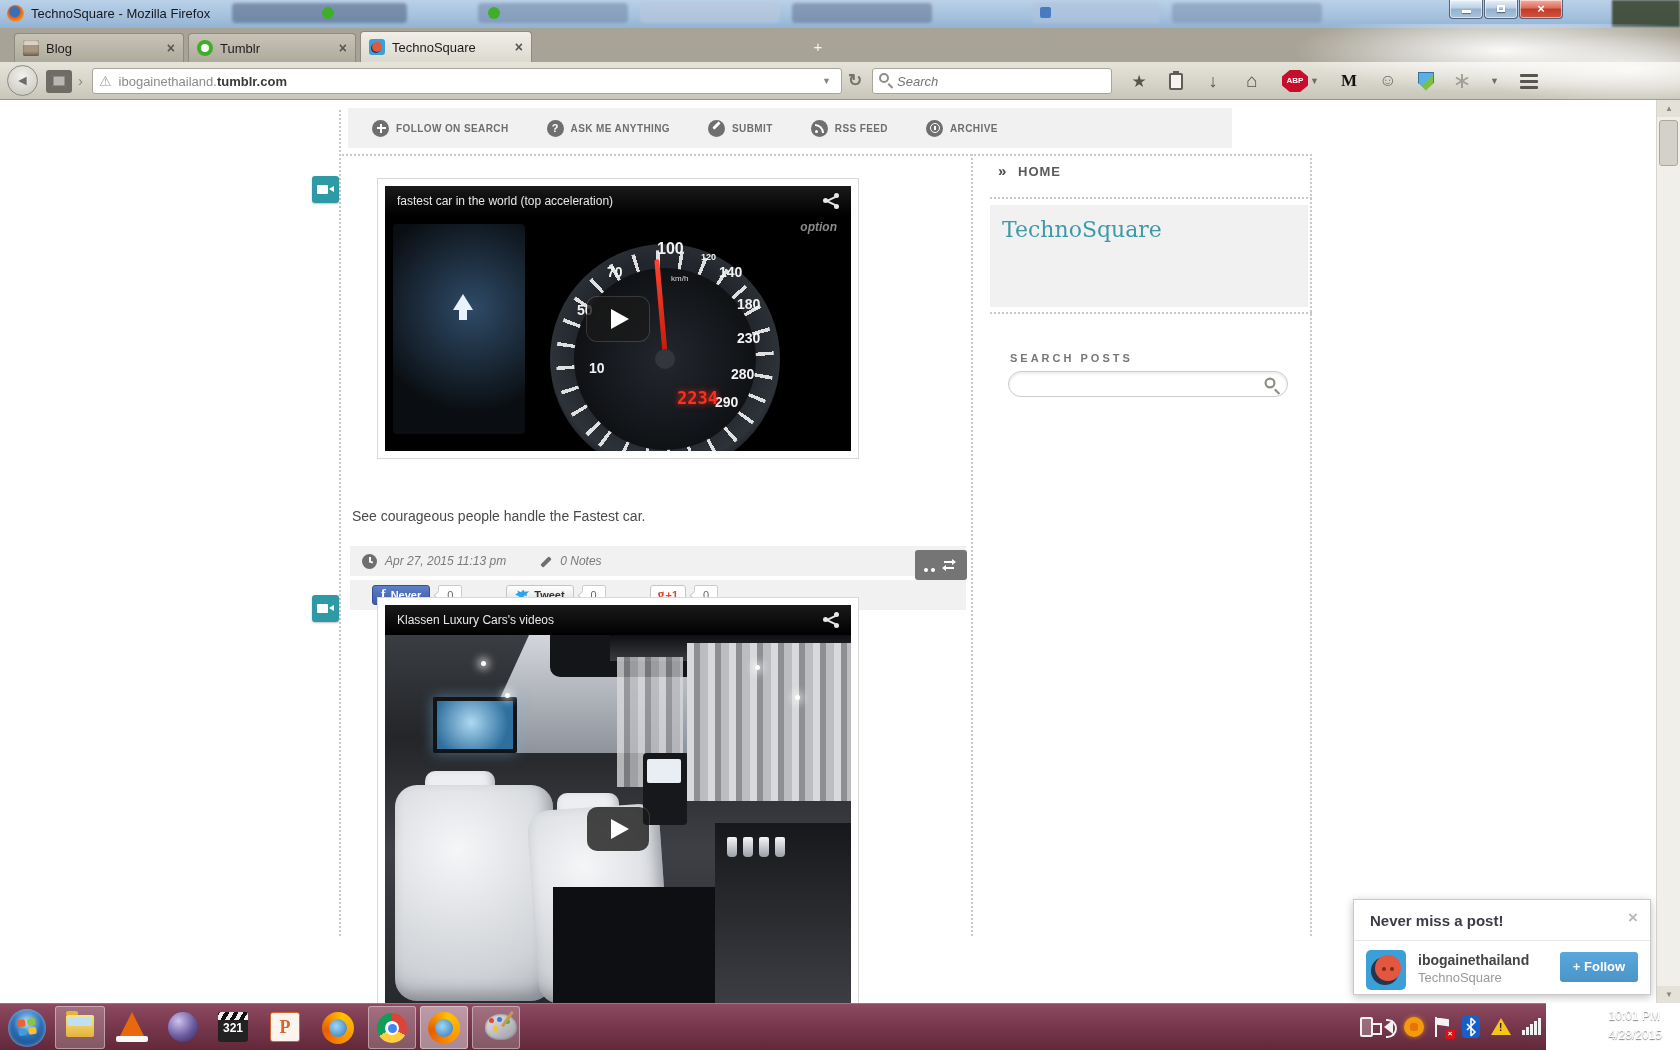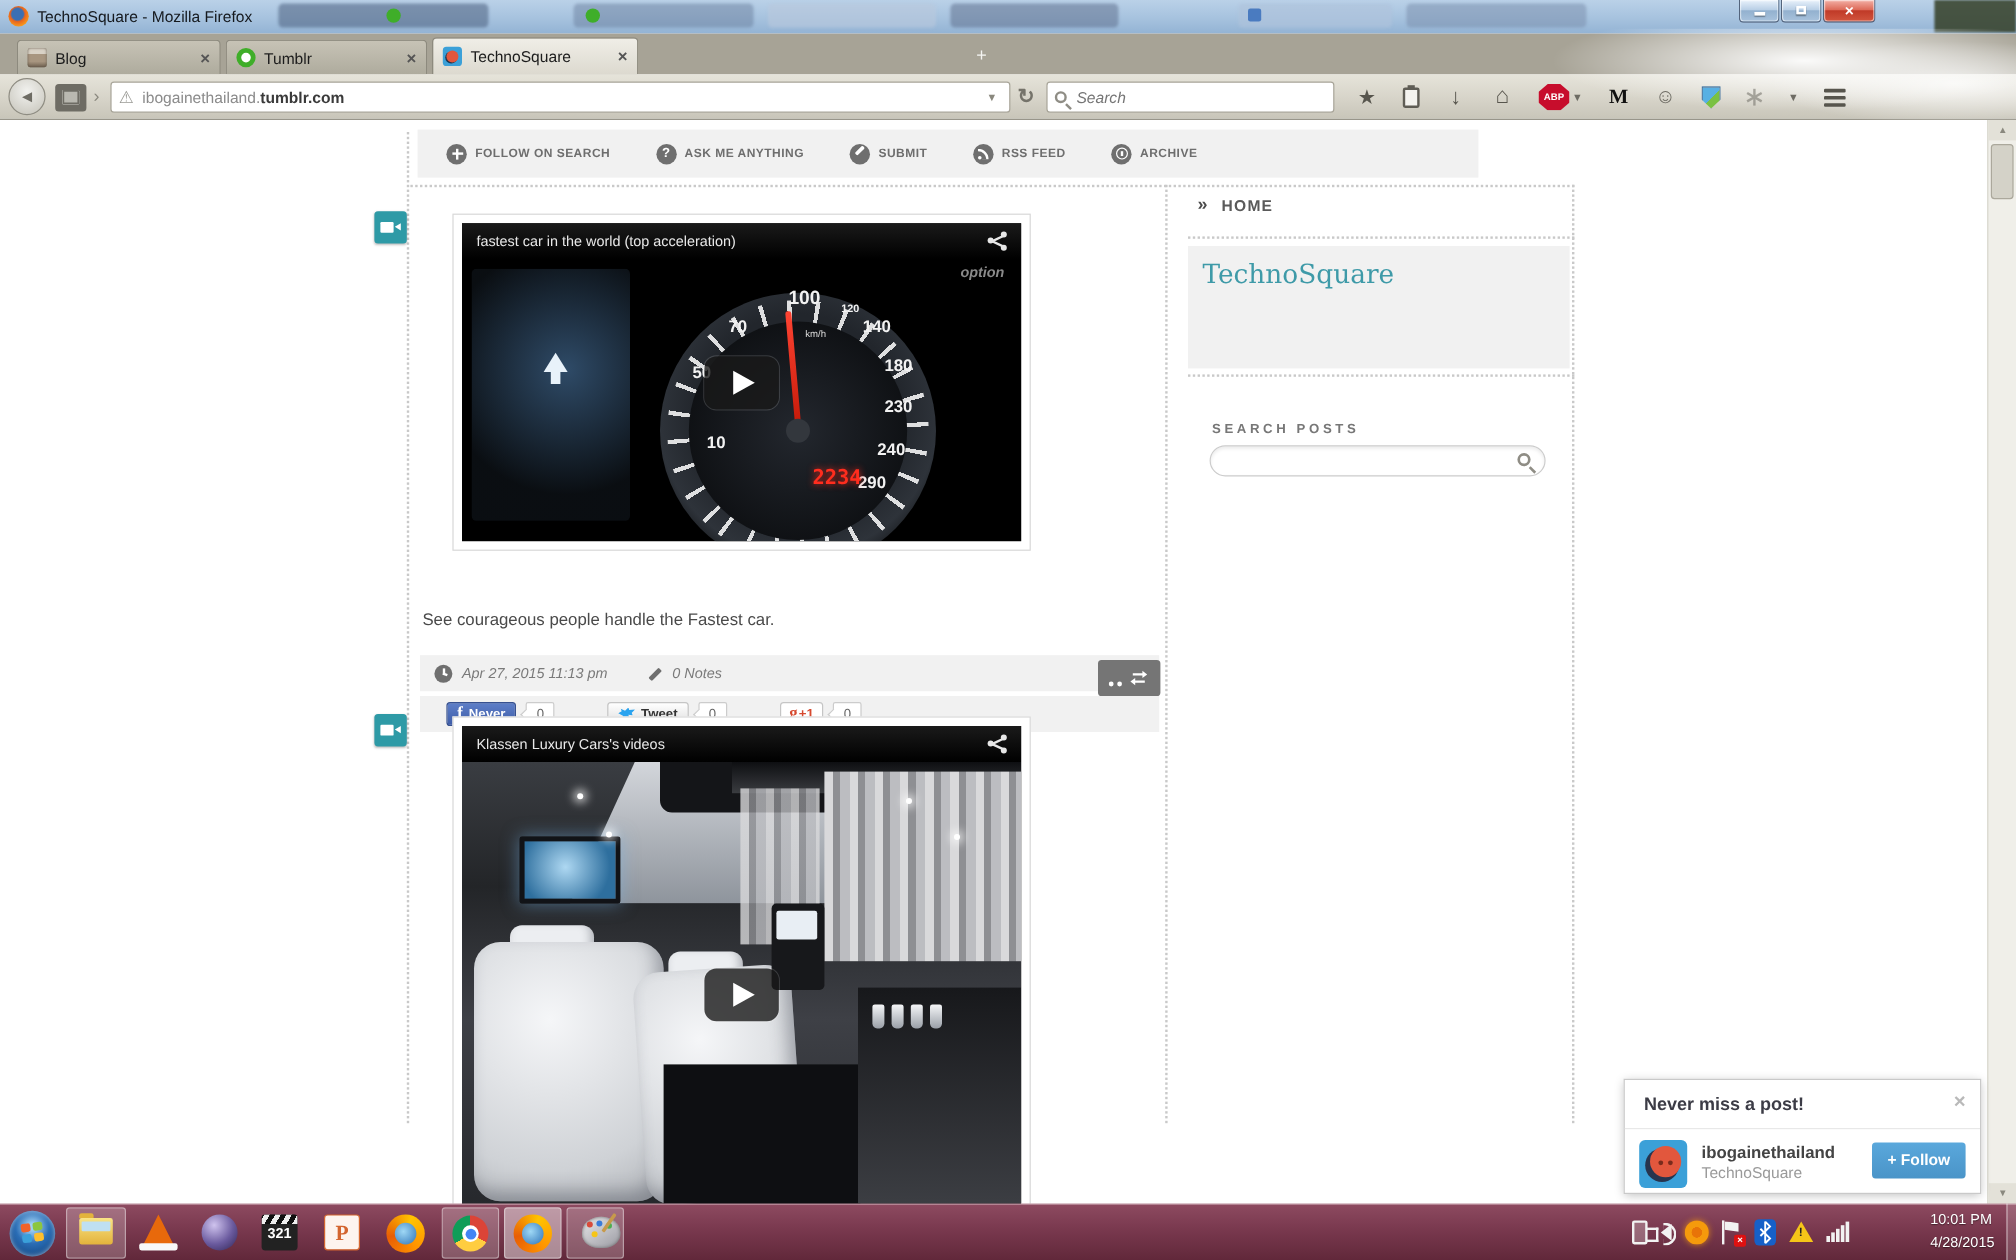--- a/index.html
+++ b/index.html
@@ -53,21 +53,21 @@
     background:linear-gradient(#cfcec8,#cfcec8); box-shadow:inset 0 0 0 1.5px #6e6c64, inset 0 0 0 99px #b9b8b0; border-radius:1px; }
   #nav-chevron { position:absolute; left:78px; top:10px; color:#8a887e; font-size:15px; }
   #urlbar { position:absolute; left:92px; top:6px; width:750px; height:26px; background:#fff;
     border:1px solid #a8a599; border-radius:3px; display:flex; align-items:center; padding:0 6px; }
   #url-warn { color:#9a9a95; font-size:14px; margin-right:7px; }
   #url-text { font-size:13px; color:#8b8b8b; flex:1; }
   #url-text b { color:#3a3a3a; font-weight:bold; }
   #url-drop { color:#8a887e; font-size:9px; margin:0 4px; }
   #reload-btn { position:absolute; left:848px; top:8px; color:#75736a; font-size:17px; font-weight:bold; }
   #searchbox { position:absolute; left:872px; top:6px; width:240px; height:26px; background:#fff;
-    border:1px solid #a8a599; border-radius:3px; display:flex; align-items:center; padding:4px 6px; }
+    border:1px solid #a8a599; border-radius:3px; display:flex; padding:4px 6px; }
   .mag { width:10px; height:10px; border:2px solid #8f8d85; border-radius:50%; position:relative; flex:0 0 10px; }
   .mag::after { content:""; position:absolute; left:8px; top:8px; width:6px; height:2px; background:#8f8d85; transform:rotate(45deg); transform-origin:0 0; }
   #searchbox input { border:none; outline:none; font-style:italic; font-size:13px; color:#999; margin-left:8px; width:180px; background:transparent; font-family:"Liberation Sans",sans-serif; }
   #toolbar-icons { position:absolute; left:1122px; top:0; width:440px; height:38px; display:flex; align-items:center; gap:21px; padding-left:8px; z-index:4; }
   .tbi { color:#57554d; font-size:17px; text-align:center; min-width:18px; }
   #icon-clipboard { width:14px; height:17px; border:2px solid #5f5d55; border-radius:2px; background:#f4f3ef; position:relative; }
   #icon-clipboard::after { content:""; position:absolute; left:2px; top:-4px; width:6px; height:3px; background:#5f5d55; }
   #icon-download { font-weight:bold; font-size:18px; }
   #icon-abp { width:26px; height:22px; background:#c70d2c; color:#fff; font-size:8px; font-weight:bold;
     text-align:center; line-height:22px; clip-path:polygon(30% 0,70% 0,100% 30%,100% 70%,70% 100%,30% 100%,0 70%,0 30%); }
@@ -220,21 +220,21 @@
   #follow-btn { position:absolute; right:12px; top:52px; width:78px; height:30px; border-radius:3px;
     background:linear-gradient(#5aa8dc,#4a94c8); color:#fff; font-size:13px; font-weight:bold;
     text-align:center; line-height:30px; }
 
   
   #scrollbar { position:absolute; left:1656px; top:100px; width:24px; height:903px; background:#f0efe9; border-left:1px solid #d8d6cc; }
   .sb-btn { position:absolute; left:0; width:24px; height:17px; background:#e3e1d8; color:#8a887e; font-size:8px; text-align:center; line-height:17px; }
   #sb-thumb { position:absolute; left:2px; top:20px; width:19px; height:46px; background:#d4d2c8; border:1px solid #aba89c; border-radius:3px; }
 
   
-  #taskbar { position:absolute; left:0; top:1003px; width:1680px; height:47px;
+  #taskbar { position:absolute; left:0; top:1003px; width:1546px; height:47px;
     background:linear-gradient(180deg,#8d4a60 0%,#7b3a50 40%,#61283a 100%); border-top:1px solid #a86f80; }
   .tk-box { position:absolute; top:2px; height:43px; border-radius:3px; background:rgba(255,255,255,.22);
     box-shadow:inset 0 0 0 1px rgba(255,255,255,.4); }
   .tk-box.active { background:rgba(255,255,255,.45); }
   #start-orb { position:absolute; left:8px; top:5px; width:38px; height:38px; border-radius:50%;
     background:radial-gradient(circle at 50% 35%, #9fd0f5 0 8%, #2a6db5 45%, #0d3a72 100%); box-shadow:inset 0 0 4px rgba(255,255,255,.6); }
   .winflag { position:absolute; left:10px; top:10px; width:18px; height:17px; display:grid;
     grid-template-columns:8px 8px; grid-template-rows:7px 7px; gap:2px; transform:rotate(-8deg); }
   .winflag i { border-radius:2px; }
   .winflag i:nth-child(1){background:#f0622a;} .winflag i:nth-child(2){background:#8cc63f;}
@@ -421,21 +421,21 @@
             <div class="inner"></div>
         </div>
         <span class="gnum" style="left:204px;top:144px;">10</span>
         <span class="gnum" style="left:192px;top:86px;">50</span>
         <span class="gnum" style="left:222px;top:48px;">70</span>
         <span class="gnum big" style="left:272px;top:24px;">100</span>
         <span class="gnum" style="left:316px;top:36px;font-size:9px;">120</span>
         <span class="gnum" style="left:334px;top:48px;">140</span>
         <span class="gnum" style="left:352px;top:80px;">180</span>
         <span class="gnum" style="left:352px;top:114px;">230</span>
-        <span class="gnum" style="left:346px;top:150px;">240</span>
+        <span class="gnum" style="left:346px;top:150px;">280</span>
         <span class="gnum" style="left:330px;top:178px;">290</span>
         <div id="needle"></div>
         <div id="hub"></div>
         <span id="gunit">km/h</span>
         <span id="digits">2234</span>
         <span id="watermark">option</span>
       </div>
       <div class="playbtn"></div>
     </div>
   </div>

